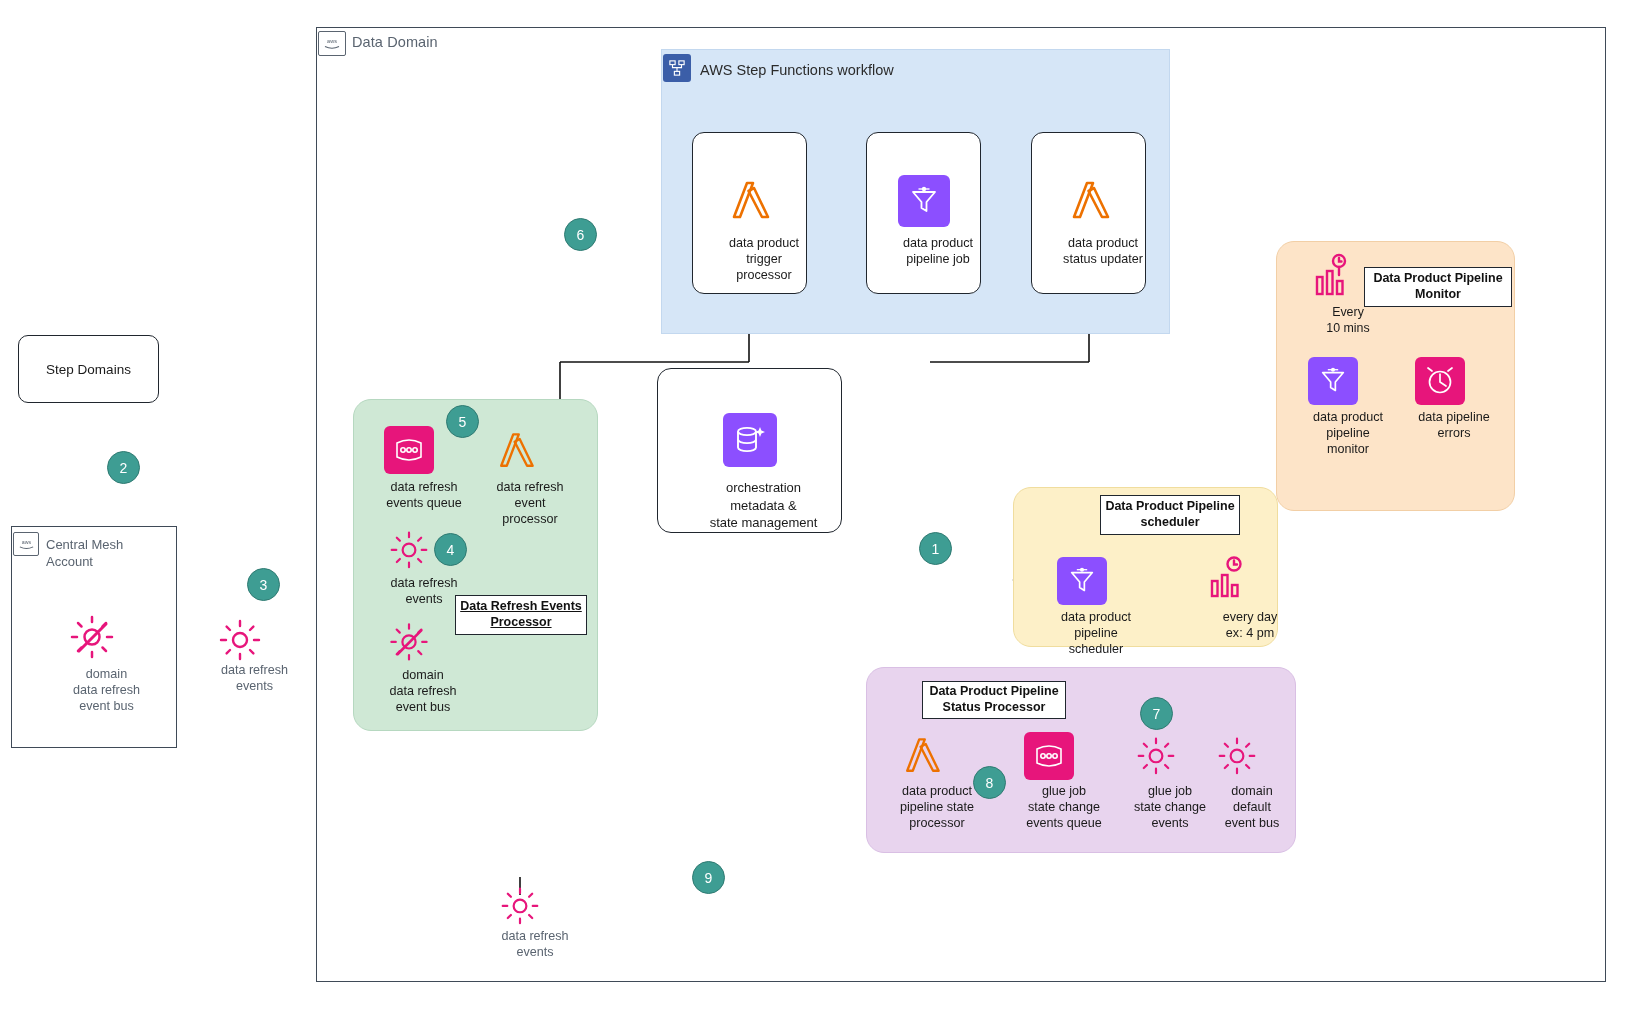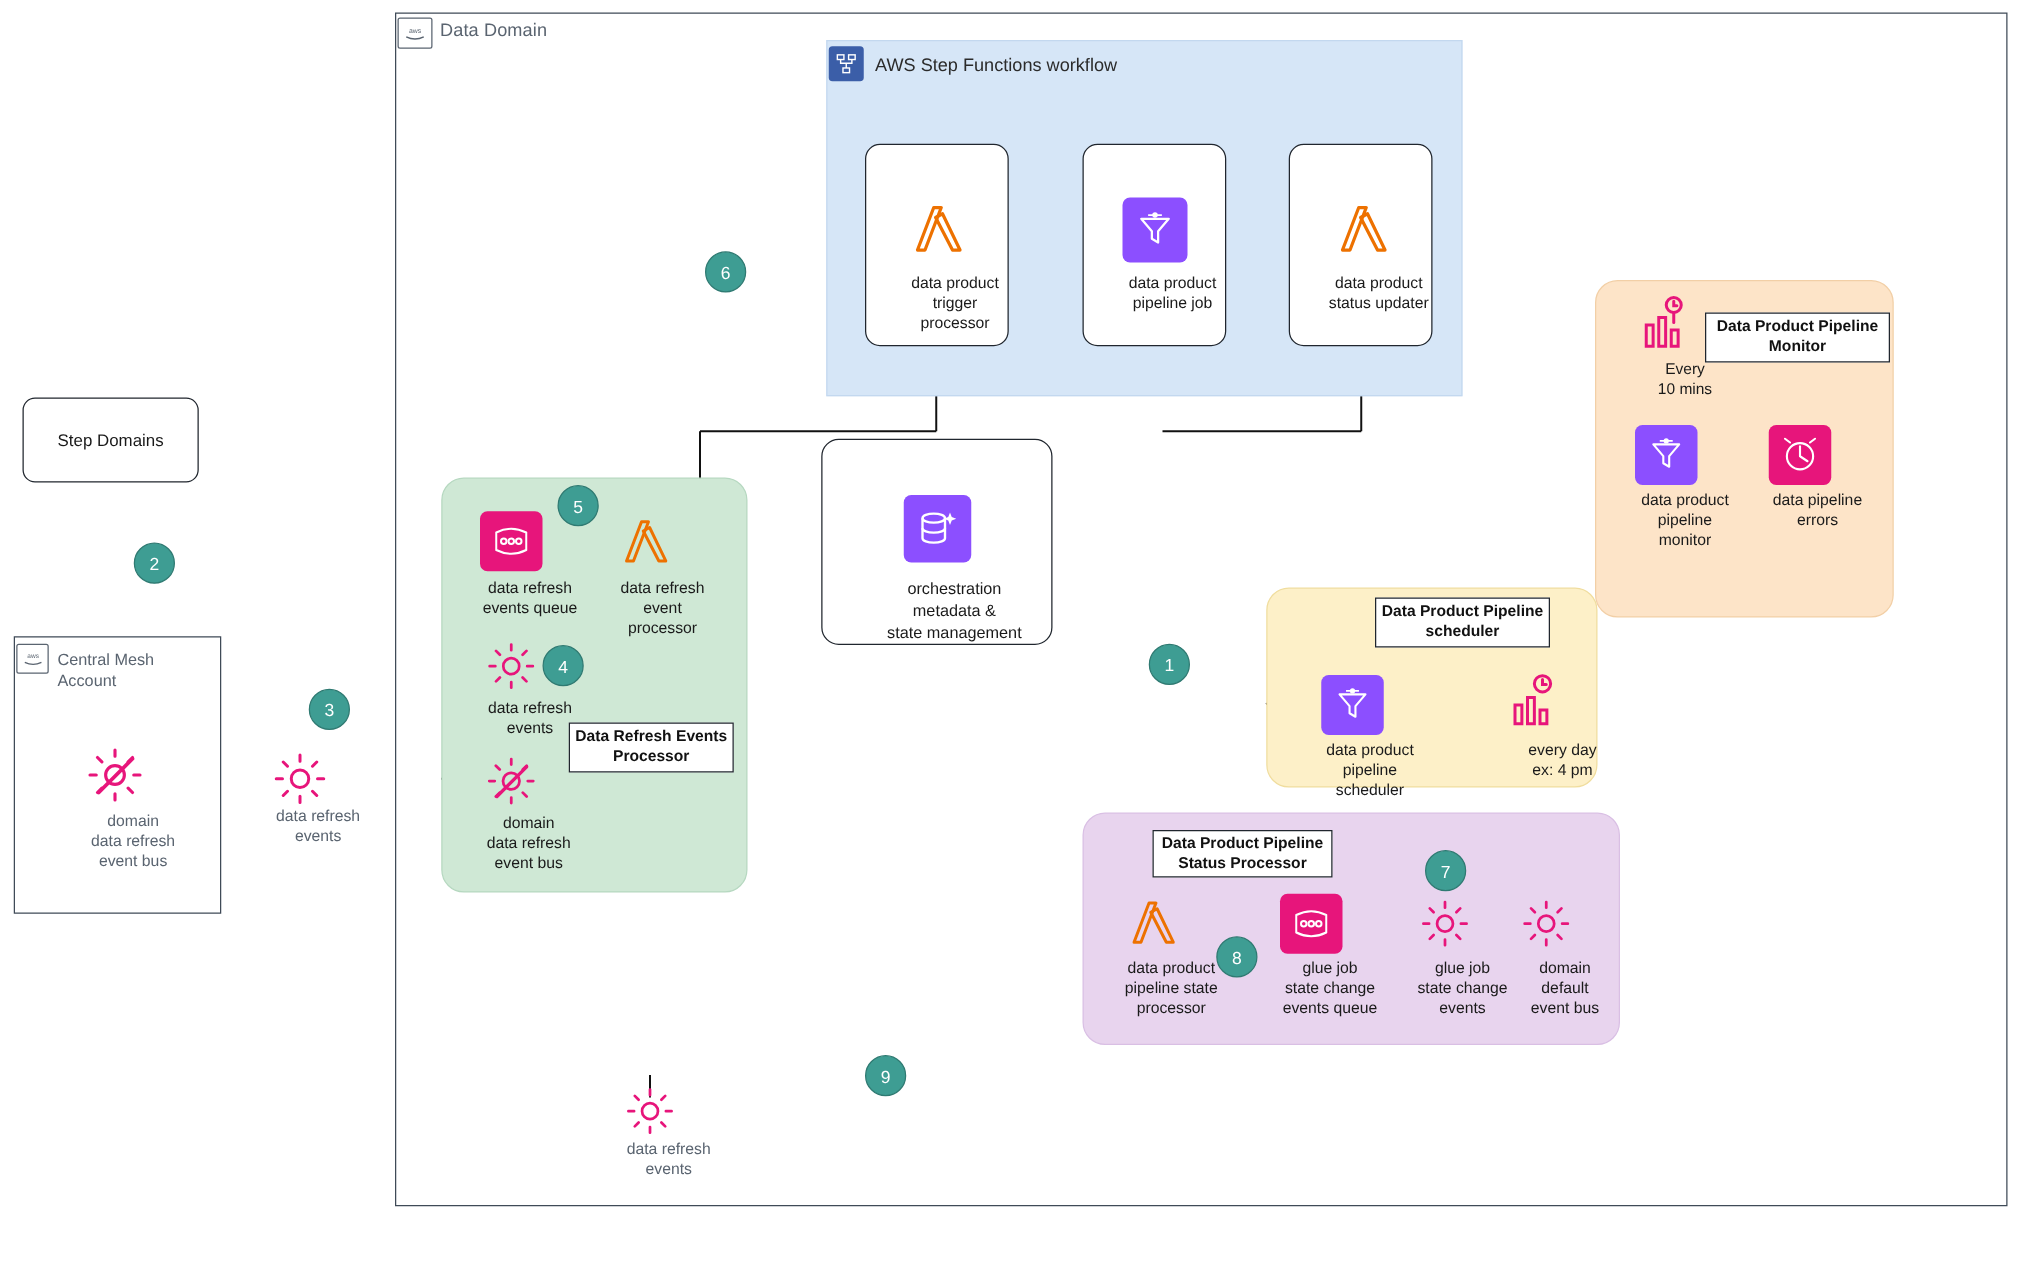--- a/index.html
+++ b/index.html
@@ -1,21 +1,21 @@
 <!DOCTYPE html>
 <html><head>
 <meta charset="utf-8">
 <style>
   html,body{margin:0;padding:0;background:#ffffff;}
   body{
     width:1628px;height:1010px;position:relative;overflow:hidden;
     font-family:"Liberation Sans", sans-serif;
     color:#1a1a1a;
   }
-  .canvas{position:absolute;inset:0;}
+  .canvas{position:absolute;inset:0;margin-top:17px;}
   .abs{position:absolute;box-sizing:border-box;}
 
   
   .domain-box{
     left:316px;top:10px;width:1290px;height:955px;
     border:1px solid #3f4a57;background:transparent;
   }
   .domain-label{
     left:352px;top:17px;font-size:14.5px;color:#5a6470;letter-spacing:.1px;
   }
@@ -60,21 +60,21 @@
   
   .plate{
     background:#ffffff;border:1px solid #20262e;
     display:flex;align-items:center;justify-content:center;text-align:center;
     font-weight:bold;font-size:13.5px;line-height:1.25;color:#111;
   }
   .plate-sfn{left:924px;top:47px;width:222px;height:48px;}
   .plate-monitor{left:1364px;top:250px;width:148px;height:40px;font-size:12.5px;}
   .plate-sched{left:1100px;top:478px;width:140px;height:40px;font-size:12.5px;}
   .plate-status{left:922px;top:664px;width:144px;height:38px;font-size:12.5px;}
-  .plate-refresh{left:455px;top:578px;width:132px;height:40px;font-size:12.5px;}
+  .plate-refresh{left:455px;top:578px;width:132px;height:40px;font-size:12.5px;text-decoration:underline;}
 
   
   .mesh-box{
     left:11px;top:509px;width:166px;height:222px;
     border:1px solid #3f4a57;background:#ffffff;
   }
   .mesh-label{left:46px;top:520px;width:120px;font-size:13px;color:#5a6470;line-height:1.3;}
   .mesh-badge{
     left:13px;top:515px;width:26px;height:24px;border:1px solid #5a6470;border-radius:2px;background:#fff;
     display:flex;align-items:center;justify-content:center;

